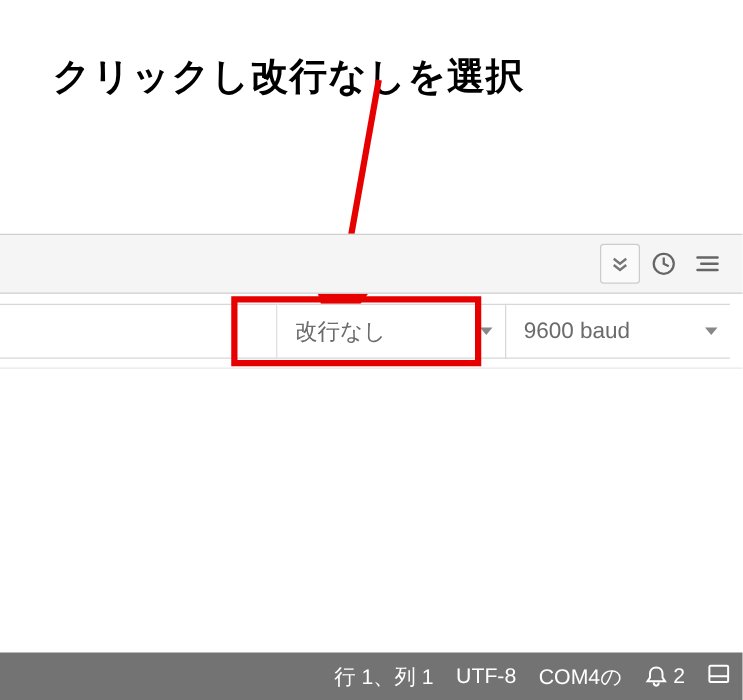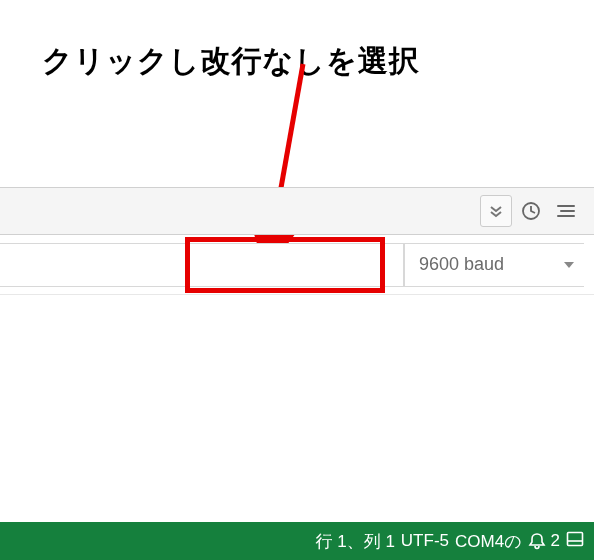--- a/index.html
+++ b/index.html
@@ -106,28 +106,28 @@
       height: 56px;
       border: 5px solid #e60000;
       pointer-events: none;
     }
     .statusbar {
       position: absolute;
       bottom: 0;
       left: 0;
       right: 0;
       height: 38px;
-      background: #15803d;
+      background: #737373;
       color: #fff;
       display: flex;
       align-items: center;
       justify-content: flex-end;
       font-size: 17px;
       padding-right: 10px;
-      gap: 6px;
+      gap: 18px;
     }
     .statusbar .sep-item {
       white-space: nowrap;
     }
     .notif {
       display: flex;
       align-items: center;
       gap: 5px;
     }
     .caret {
@@ -169,31 +169,35 @@
     <svg width="20" height="16" viewBox="0 0 20 16" fill="none" stroke="#666" stroke-width="2" stroke-linecap="round">
       <line x1="2" y1="3" x2="18" y2="3"></line>
       <line x1="5" y1="8" x2="18" y2="8"></line>
       <line x1="2" y1="13" x2="18" y2="13"></line>
     </svg>
   </div>
 </div>
 
 <div class="controls-row">
   <div class="input-area"></div>
+  <div class="dropdown line-ending">
+    <span>改行なし</span>
+    <span class="caret"></span>
+  </div>
   <div class="dropdown baud">
     <span>9600 baud</span>
     <span class="caret"></span>
   </div>
 </div>
 
 <div class="highlight-box"></div>
 
 <div class="statusbar">
   <span class="sep-item">行 1、列 1</span>
-  <span class="sep-item">UTF-5</span>
+  <span class="sep-item">UTF-8</span>
   <span class="sep-item">COM4の</span>
   <span class="notif">
     <svg width="18" height="18" viewBox="0 0 18 18" fill="none" stroke="#fff" stroke-width="1.6">
       <path d="M9 2 C6 2 4 4 4 7 L4 10 L2 13 L16 13 L14 10 L14 7 C14 4 12 2 9 2 Z"></path>
       <path d="M7 14 C7 15.5 8 16.5 9 16.5 C10 16.5 11 15.5 11 14"></path>
     </svg>
     <span>2</span>
   </span>
   <span>
     <svg width="18" height="16" viewBox="0 0 18 16" fill="none" stroke="#fff" stroke-width="1.6">

